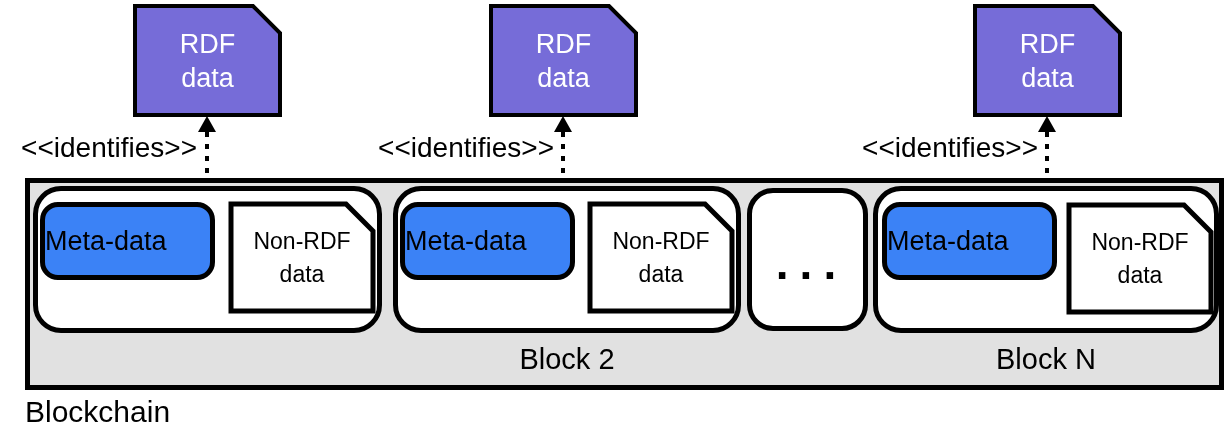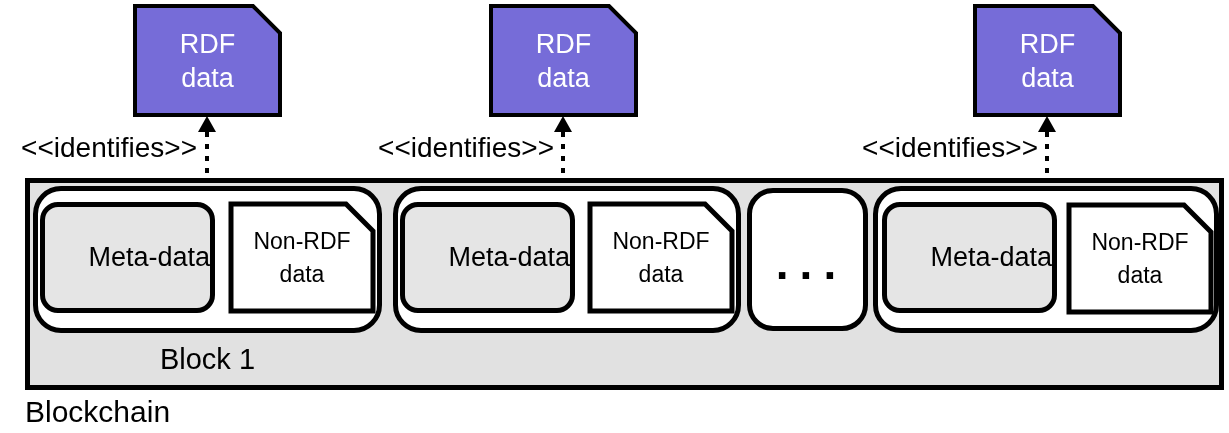--- a/index.html
+++ b/index.html
@@ -66,25 +66,25 @@
     border-radius: 26px;
     display: flex; align-items: center; justify-content: center;
   }
   .ellipsis-block .dots {
     font-size: 46px; font-weight: 700; letter-spacing: 11px;
     padding-top: 6px; padding-left: 8px;
   }
 
   
   .meta-box {
-    top: 202px; width: 175px; height: 111px;
-    background: #e5e5e5;
+    top: 202px; width: 175px; height: 78px;
+    background: #3b82f6;
     border: 5px solid var(--stroke, #000);
     border-radius: 18px;
-    display: flex; align-items: center; justify-content: flex-end;
+    display: flex; align-items: center; justify-content: flex-start;
     font-size: 27px;
   }
   .meta-1 { left: 40px; }
   .meta-2 { left: 400px; }
   .meta-n { left: 882px; }
 
   
   .nonrdf-doc { top: 201px; width: 148px; height: 113px; }
   .nonrdf-doc svg { position: absolute; inset: 0; }
   .nonrdf-shape { fill: #ffffff; stroke: var(--stroke, #000); stroke-width: 5; stroke-linejoin: miter; }
@@ -195,17 +195,18 @@
     <span>Meta-data</span>
   </div>
   <div class="abs nonrdf-doc nonrdf-n">
     <svg viewBox="0 0 148 113">
       <path class="nonrdf-shape" d="M3,3 H118 L145,30 V110 H3 Z"></path>
     </svg>
     <div class="doc-label pre">Non-RDF
 data</div>
   </div>
 
-  <div class="abs block-label label-1">Block 1</div>
+  <div class="abs block-label label-2">Block 2</div>
+  <div class="abs block-label label-n">Block N</div>
 
   <div class="abs chain-caption">Blockchain</div>
 
 </div>
 
 </body></html>

